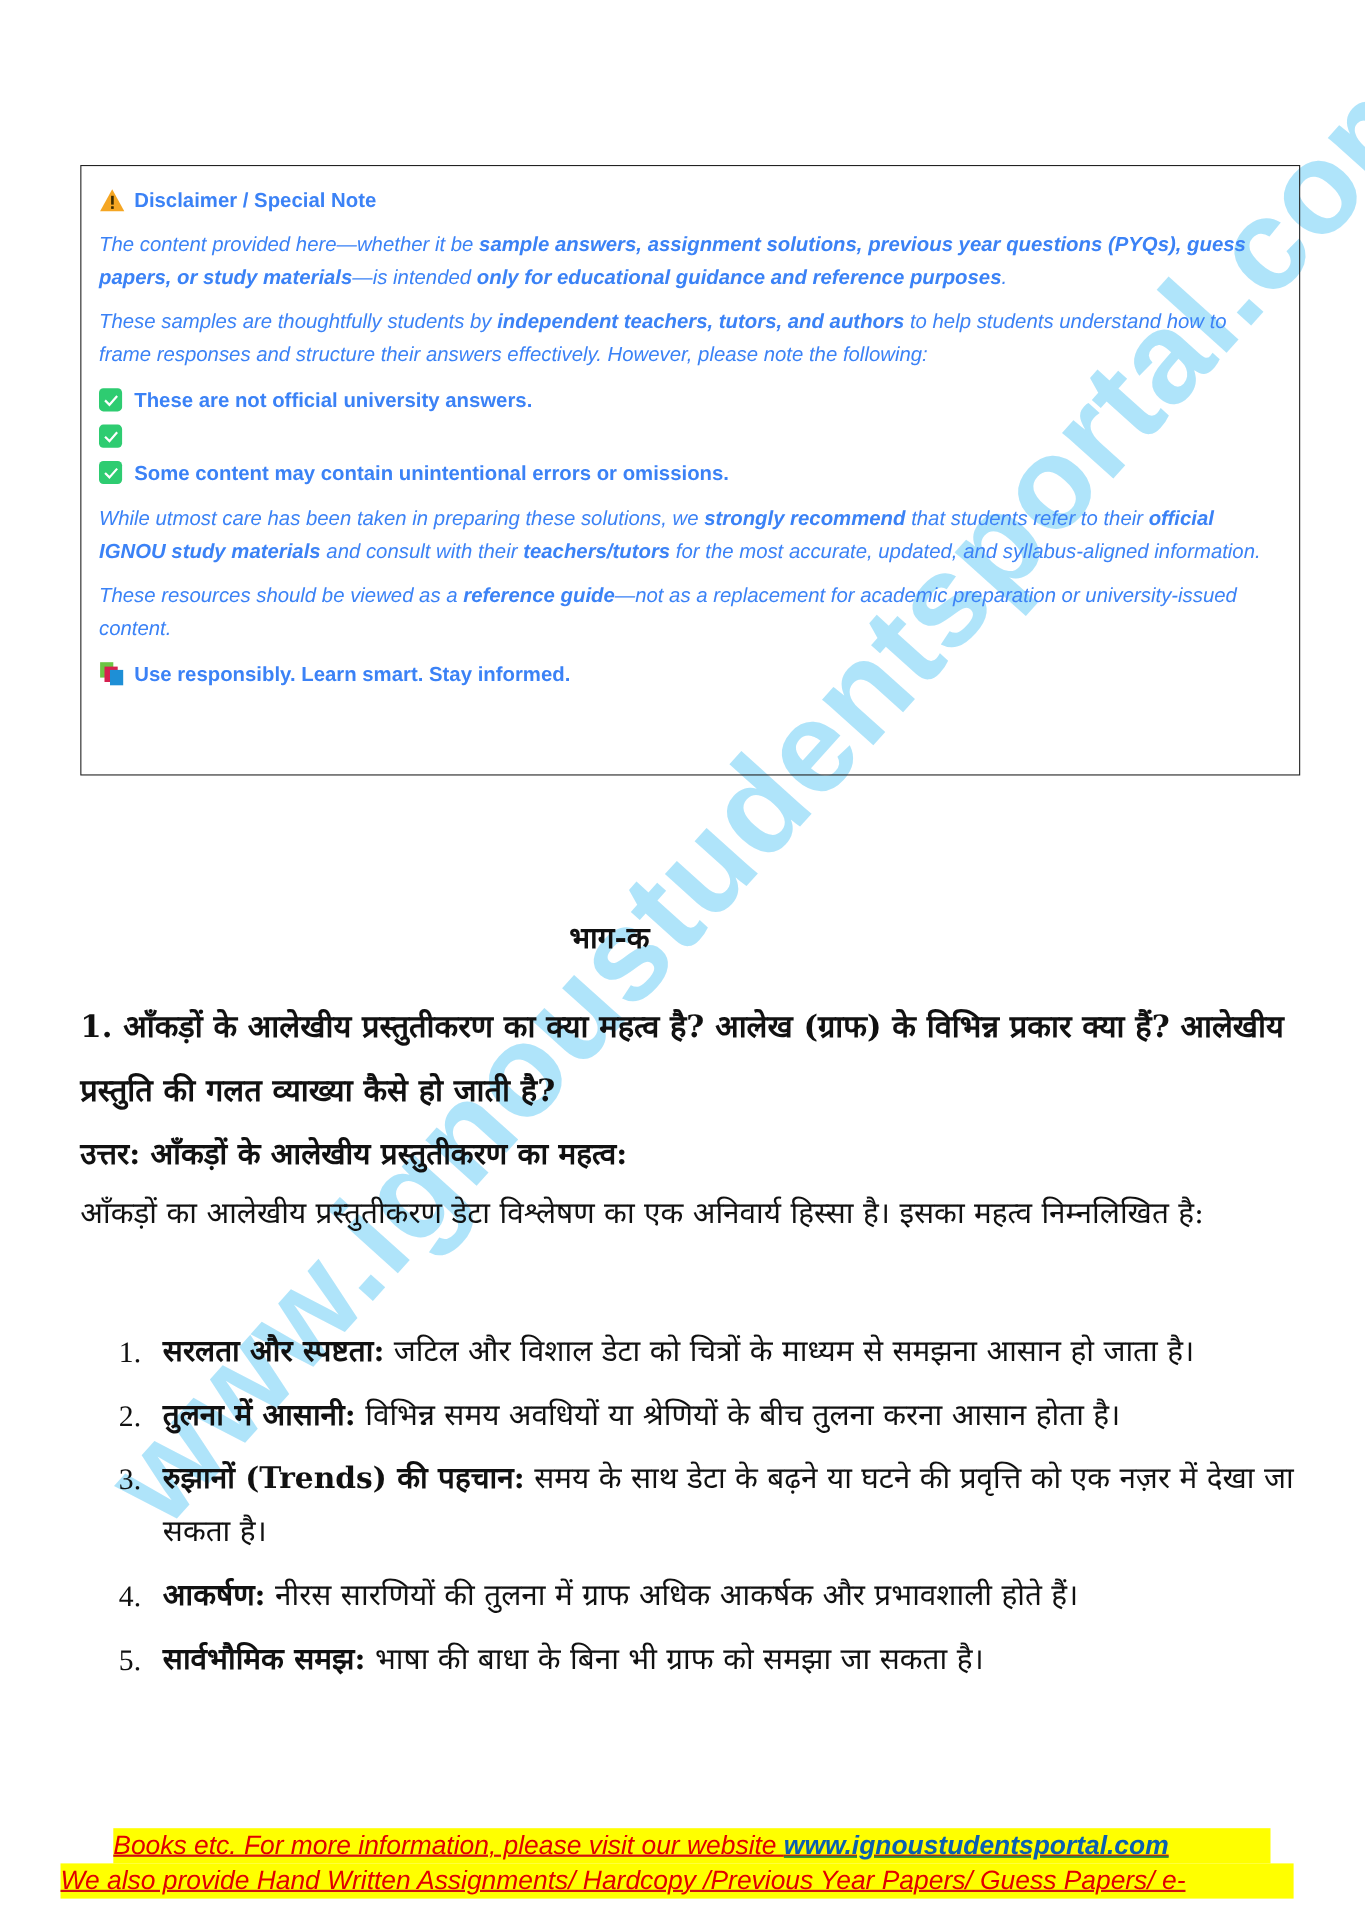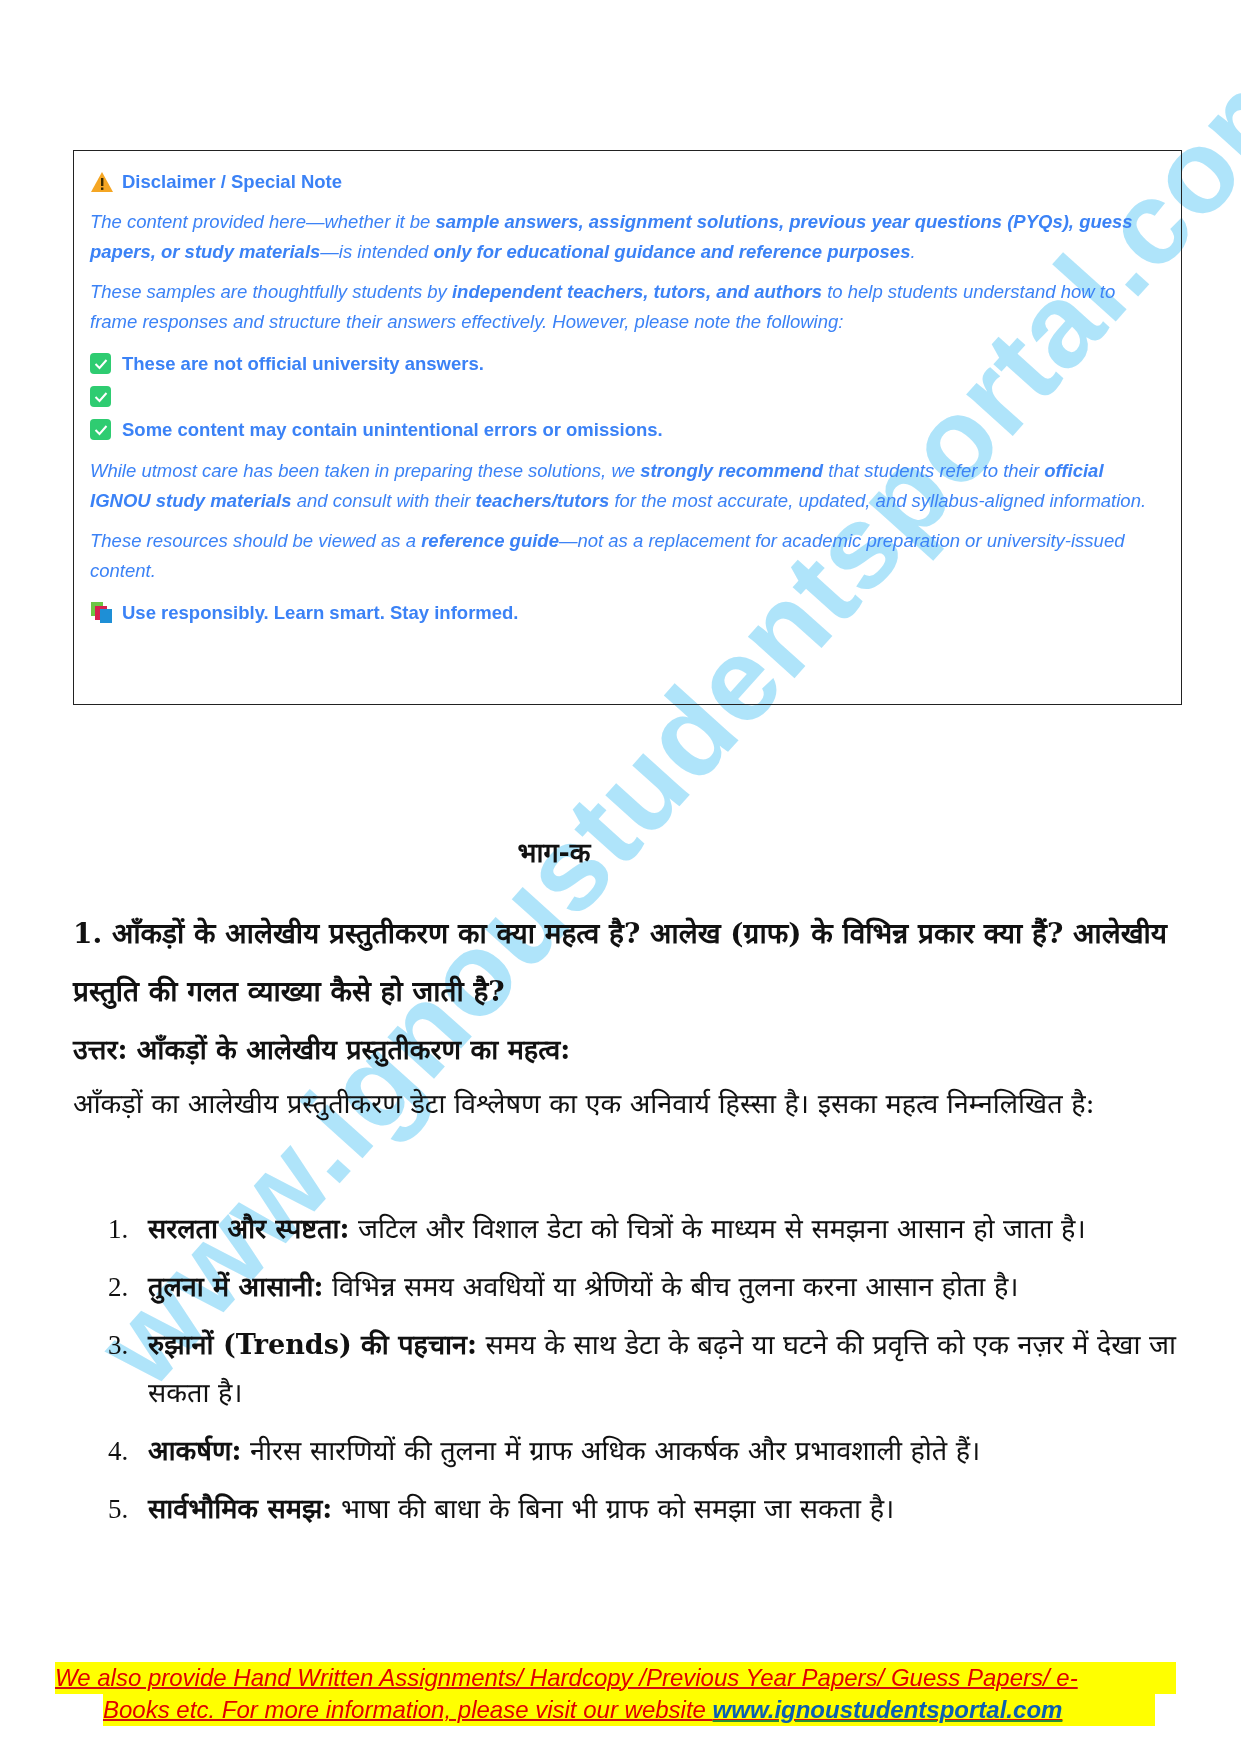--- a/index.html
+++ b/index.html
@@ -155,15 +155,15 @@
     <span class="point-num">4.</span>
     <span class="point-body"><b>आकर्षण:</b><span> नीरस सारणियों की तुलना में ग्राफ अधिक आकर्षक और प्रभावशाली होते हैं।</span></span>
   </li>
   <li class="point">
     <span class="point-num">5.</span>
     <span class="point-body"><b>सार्वभौमिक समझ:</b><span> भाषा की बाधा के बिना भी ग्राफ को समझा जा सकता है।</span></span>
   </li>
 </ol>
 
 <div class="promo">
+  <span class="promo-line promo-l2"><span>Books etc. For more information, please visit our website </span><a class="promo-link">www.ignoustudentsportal.com</a></span>
   <span class="promo-line promo-l1">We also provide Hand Written Assignments/ Hardcopy /Previous Year Papers/ Guess Papers/ e-</span>
-  <span class="promo-line promo-l2"><span>Books etc. For more information, please visit our website </span><a class="promo-link">www.ignoustudentsportal.com</a></span>
 </div>
 
 </body></html>

